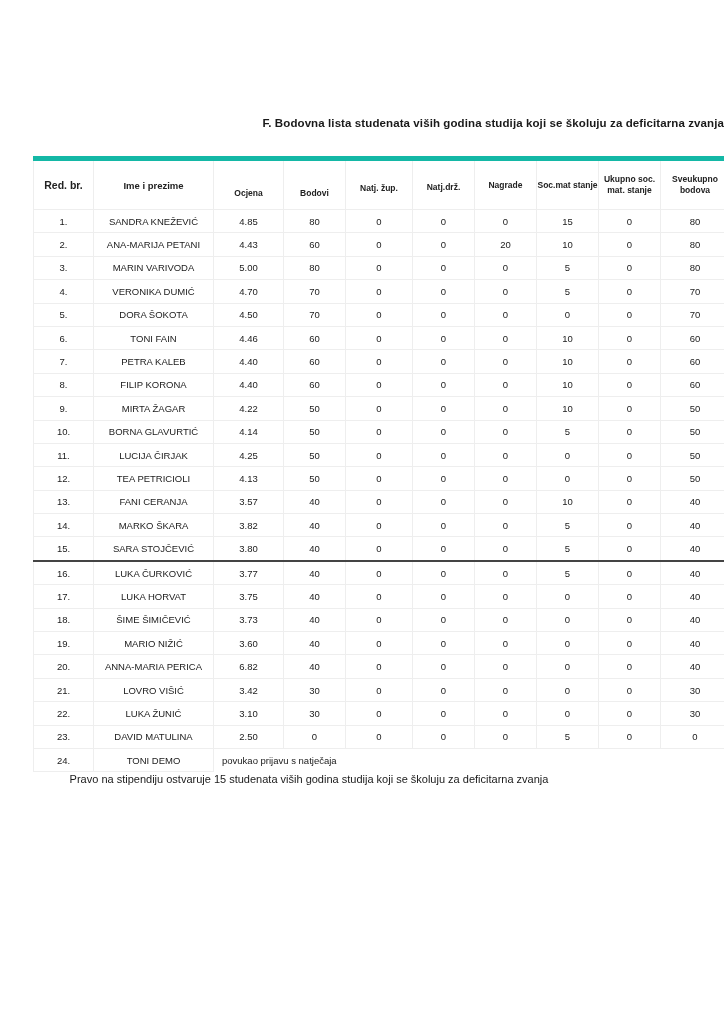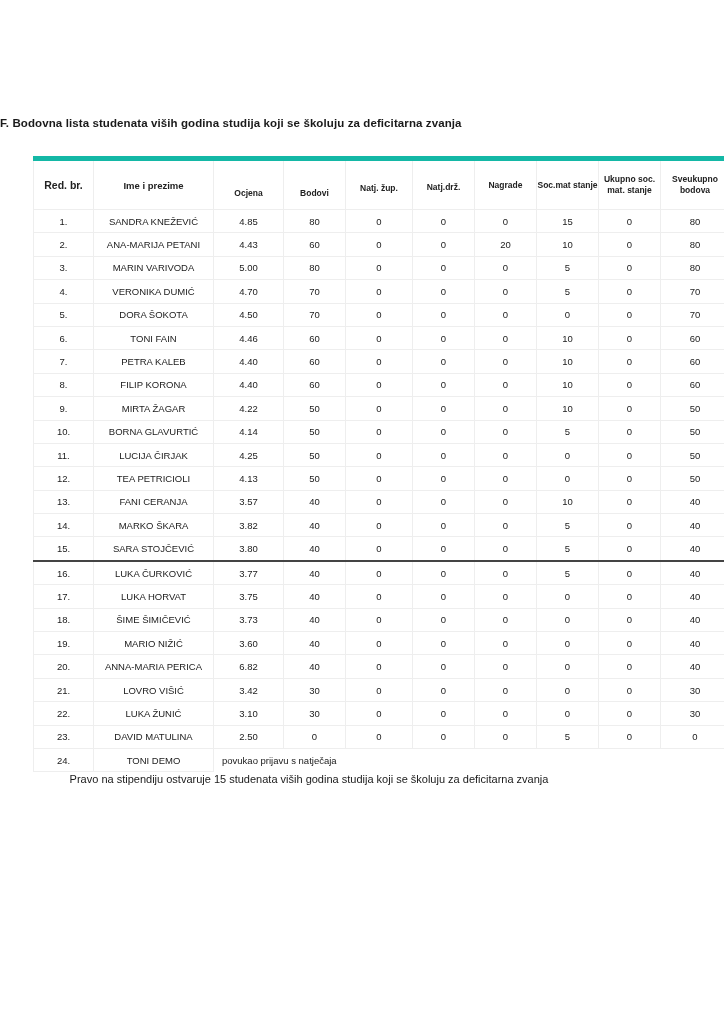--- a/index.html
+++ b/index.html
@@ -1,18 +1,18 @@
 <!DOCTYPE html>
 <html><head>
 <meta charset="utf-8">
 <style>
   html, body { margin:0; padding:0; background:#ffffff; }
   body { width:724px; height:1024px; position:relative; overflow:hidden;
          font-family:"Liberation Sans", sans-serif; color:#1a1a1a; }
-  .title { position:absolute; left:0; width:724px; top:117px; text-align:left;
+  .title { position:absolute; left:0; width:724px; top:117px; text-align:right;
            font-size:11.5px; font-weight:bold; letter-spacing:0.1px; }
   table.list { position:absolute; left:33px; top:156px; width:676px;
                border-collapse:collapse; table-layout:fixed; }
   table.list th, table.list td { border:1px solid #eeeeee; text-align:center;
                font-size:9.5px; padding:0; overflow:hidden; white-space:nowrap; }
   table.list th { font-size:9.5px; font-weight:bold; height:32px; line-height:11px;
                   white-space:normal; color:#222; }
   table.list th.small { font-size:8.5px; }
   table.list th.rb { font-size:10.5px; }
   table.list td { height:22.4px; }

